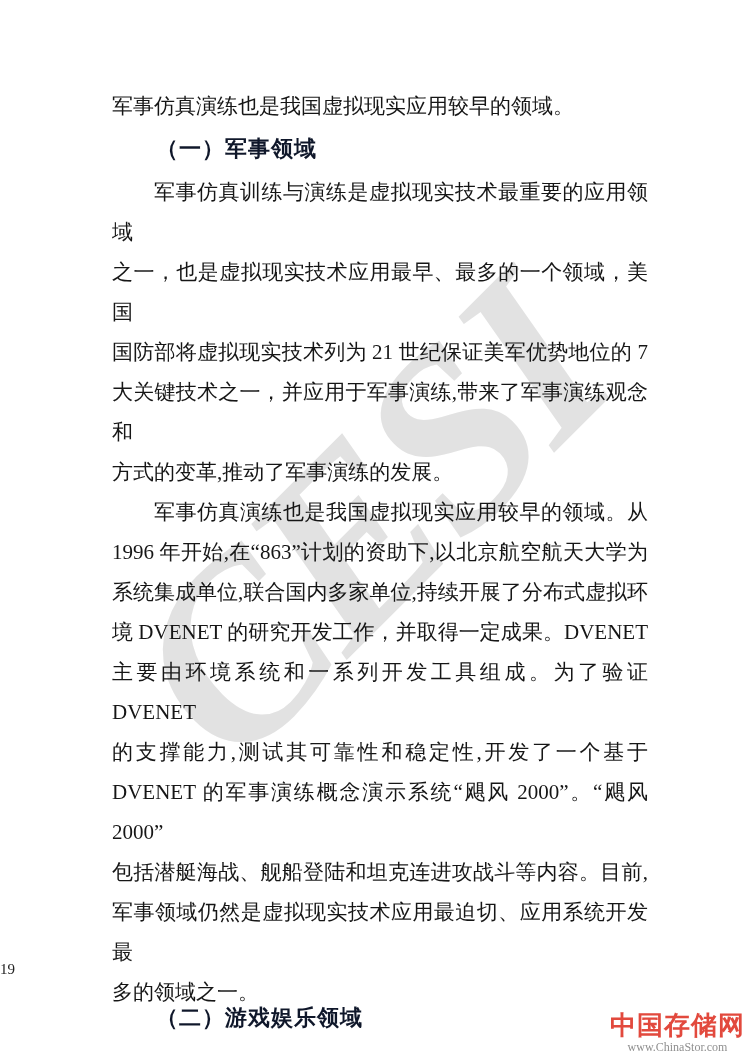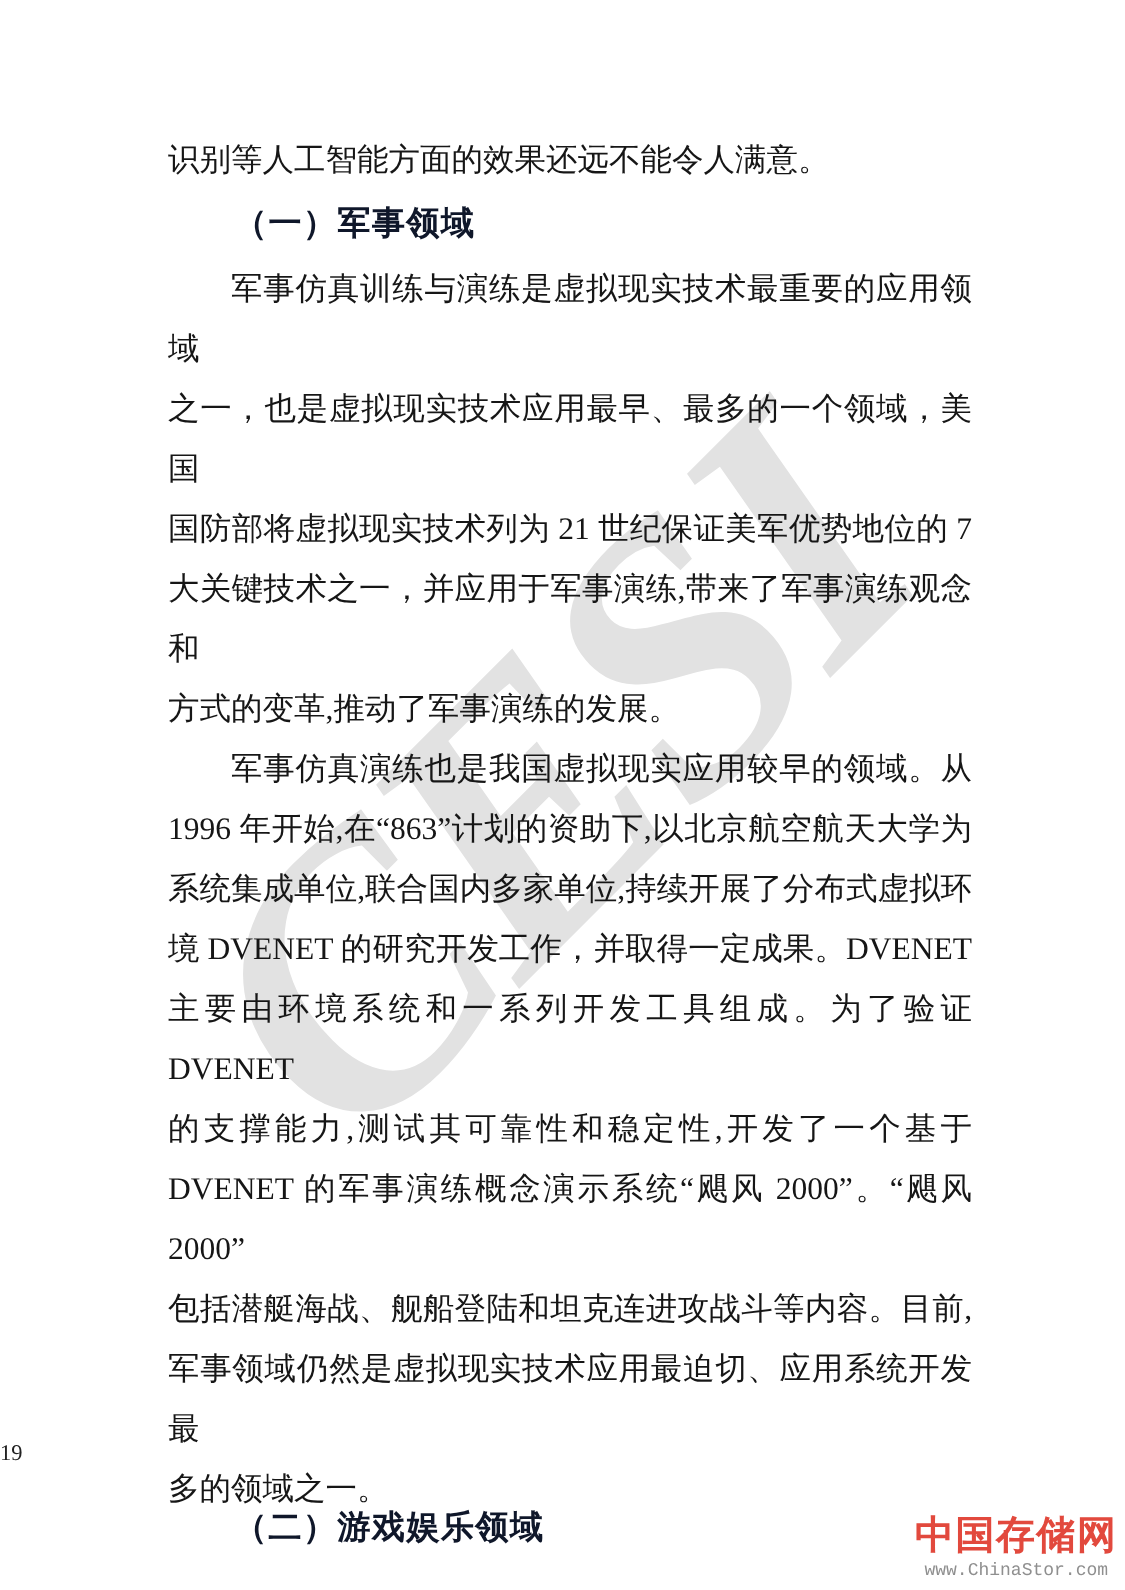--- a/index.html
+++ b/index.html
@@ -94,21 +94,21 @@
     font-size: 15px;
     color: #222222;
     z-index: 1;
   }
   .site-badge {
     position: absolute;
     top: 1012px;
     right: 5px;
     text-align: center;
     z-index: 1;
-    font-family: Liberation Mono, monospace;
+    font-family: Liberation Serif, serif;
   }
   .site-name {
     font-size: 26px;
     font-weight: bold;
     color: #e2493d;
     letter-spacing: 1px;
     line-height: 27px;
   }
   .site-url {
     font-size: 12px;
@@ -119,21 +119,21 @@
 </style>
 </head>
 <body>
 
 <div class="page">
 
   <div class="watermark">CESI</div>
 
   <div class="content">
 
-    <p class="bline short">识别等人工智能方面的效果还远不能令人满意。</p>
+    <p class="bline short">军事仿真演练也是我国虚拟现实应用较早的领域。</p>
 
 
     <h3 class="sub-heading">（一）军事领域</h3>
 
     <div class="para p1">
       <p class="bline first">军事仿真训练与演练是虚拟现实技术最重要的应用领域</p>
       <p class="bline">之一，也是虚拟现实技术应用最早、最多的一个领域，美国</p>
       <p class="bline">国防部将虚拟现实技术列为 21 世纪保证美军优势地位的 7</p>
       <p class="bline">大关键技术之一，并应用于军事演练,带来了军事演练观念和</p>
       <p class="bline short">方式的变革,推动了军事演练的发展。</p>

